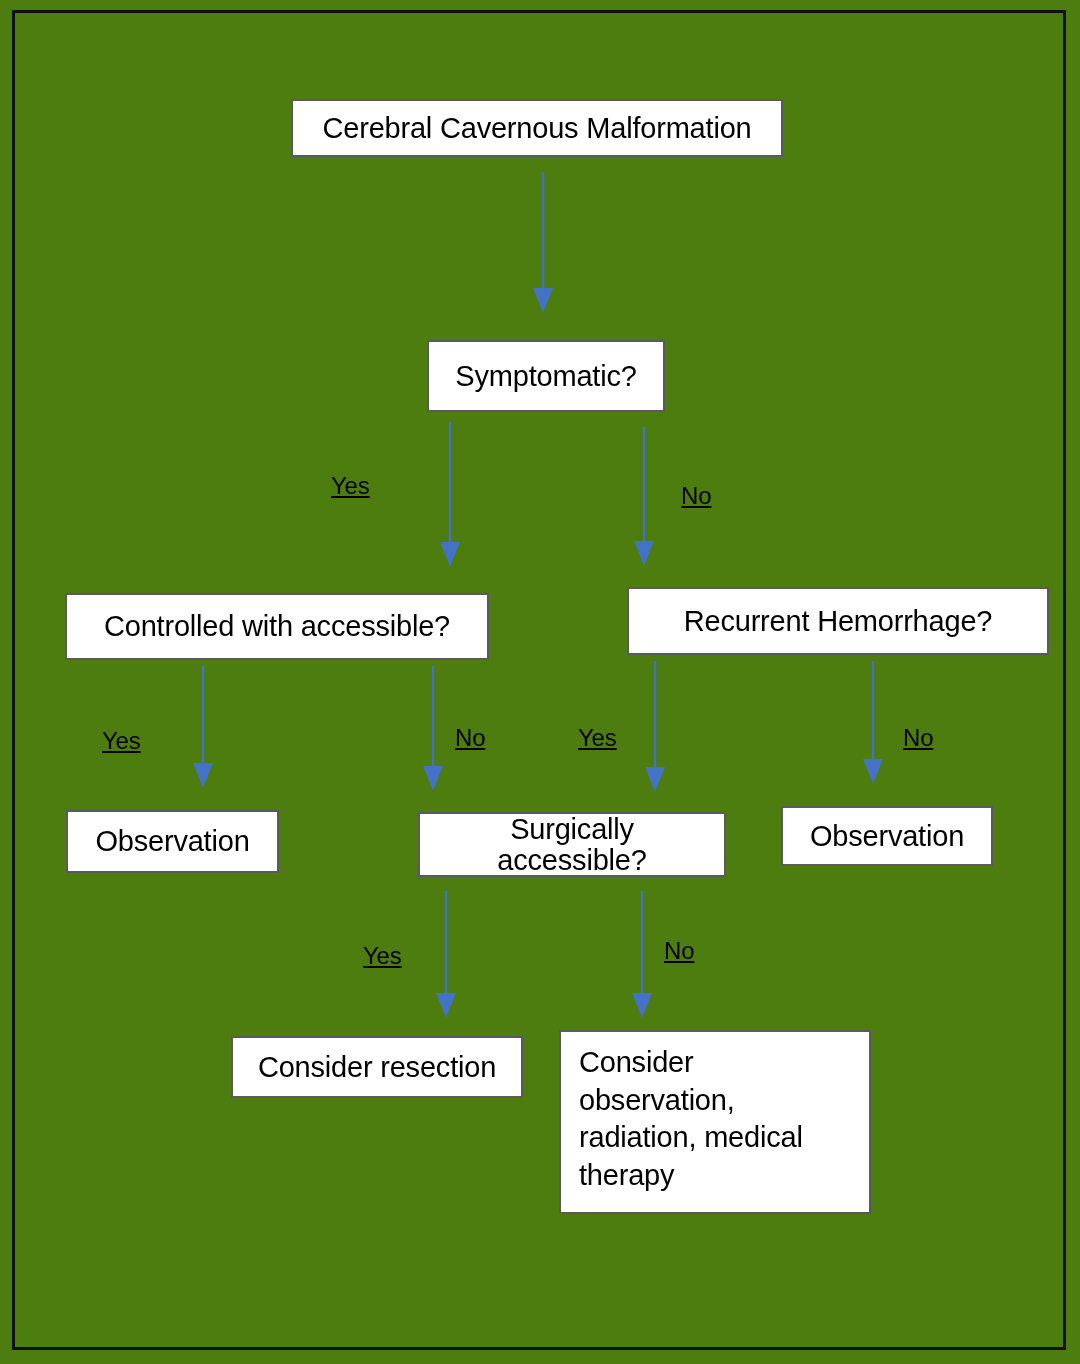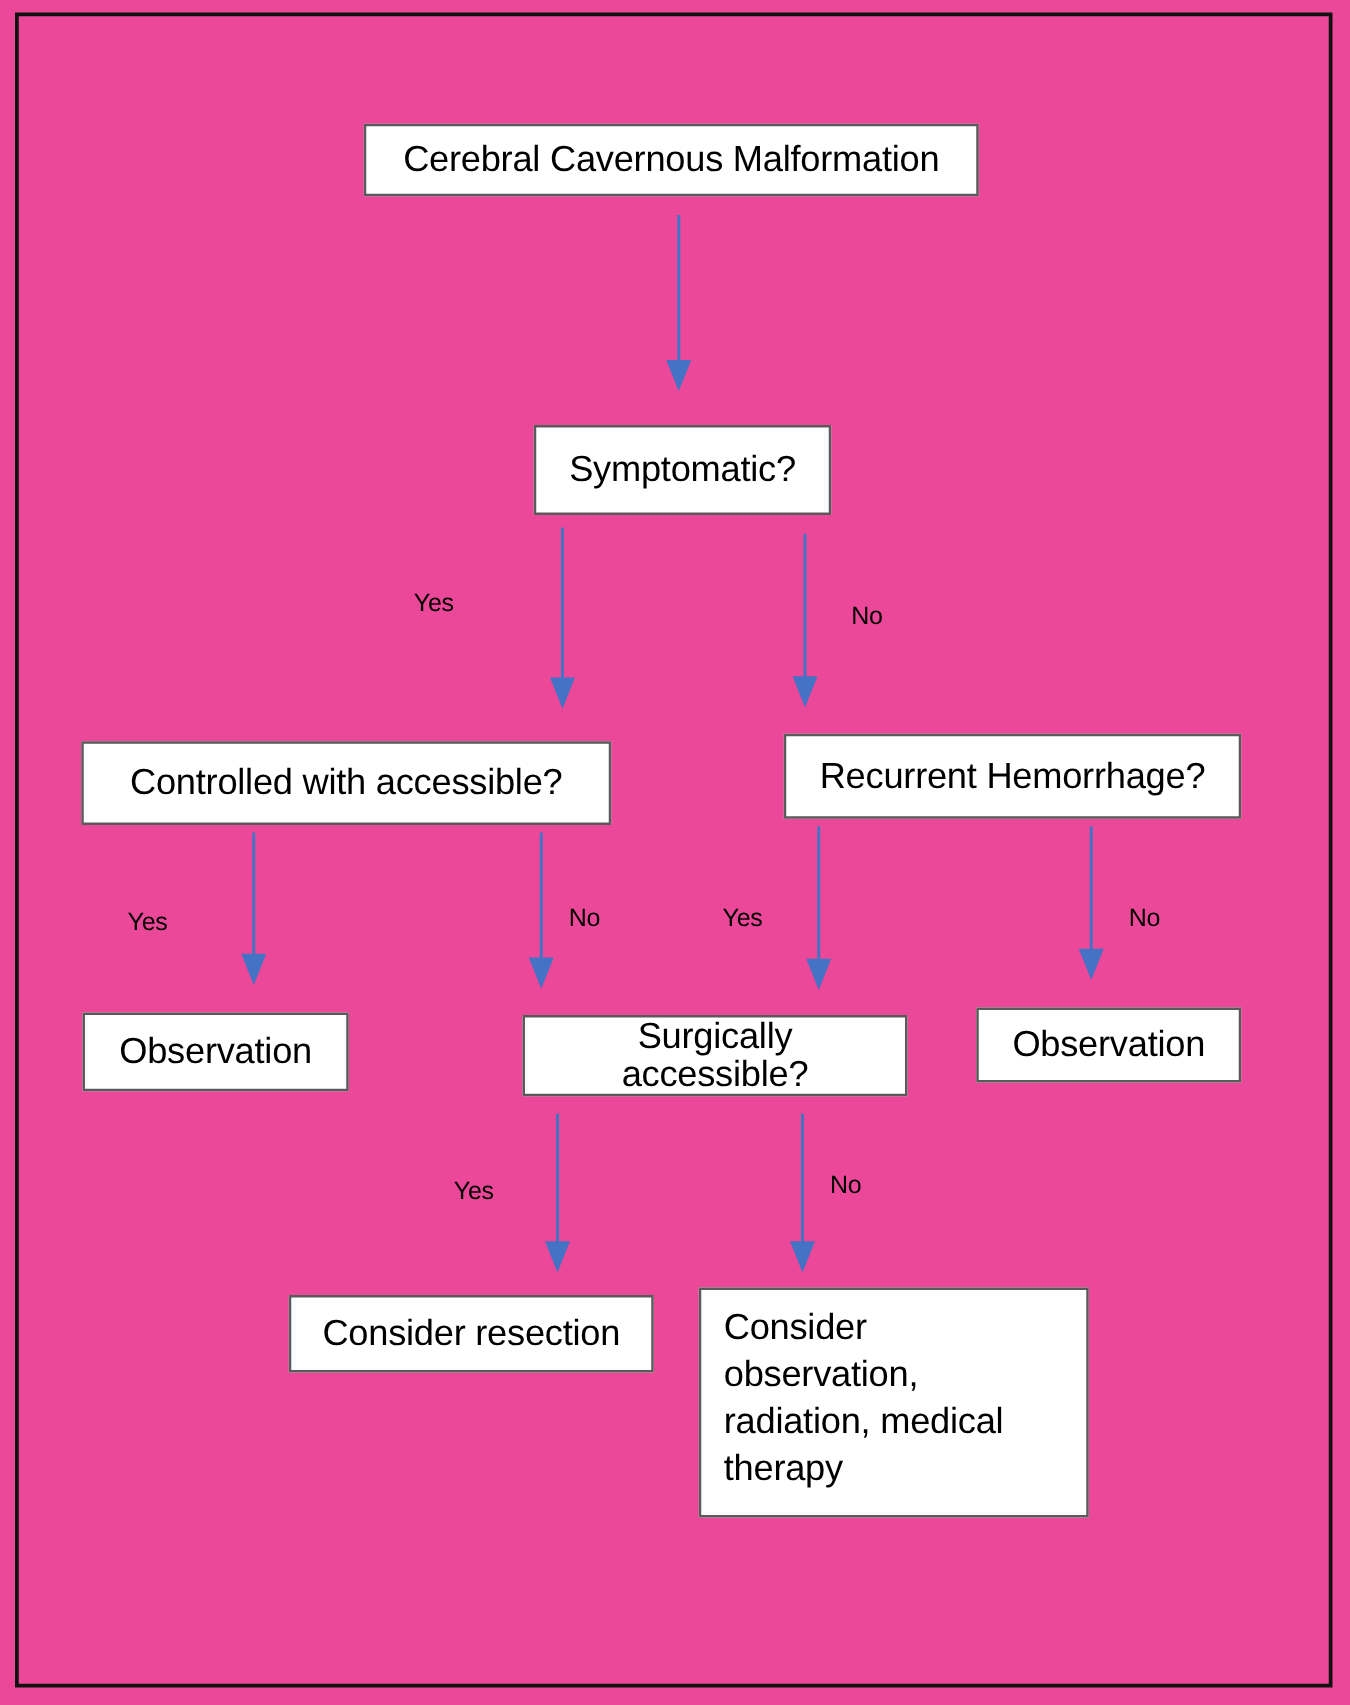--- a/index.html
+++ b/index.html
@@ -8,21 +8,21 @@
     padding: 0;
     background: #ffffff;
   }
   body {
     font-family: "Liberation Sans", sans-serif;
   }
   #canvas {
     position: relative;
     width: 1080px;
     height: 1364px;
-    background: #ec4899;
+    background: #4d7c0f;
     overflow: hidden;
   }
   
   #page-frame {
     position: absolute;
     left: 12px;
     top: 10px;
     width: 1054px;
     height: 1340px;
     border: 3px solid #111111;
@@ -54,24 +54,25 @@
     padding: 12px 0 0 18px;
     line-height: 1.3;
   }
   .node .pad {
     padding: 0 16px;
   }
   
   .edge-label {
     position: absolute;
     font-family: "Liberation Sans", sans-serif;
-    font-size: 20px;
+    font-size: 24px;
     color: #000000;
     letter-spacing: -0.2px;
     white-space: nowrap;
+    text-decoration: underline;
   }
   
   .arrow {
     position: absolute;
   }
   .arrow svg {
     display: block;
     overflow: visible;
   }
 </style>
@@ -87,21 +88,21 @@
   </div>
 
   <div class="node center" style="left:427px; top:340px; width:238px; height:72px;">
     <span class="pad">Symptomatic?</span>
   </div>
 
   <div class="node center" style="left:65px; top:593px; width:424px; height:67px;">
     <span class="pad">Controlled with accessible?</span>
   </div>
 
-  <div class="node center" style="left:627px; top:587px; width:366px; height:68px;">
+  <div class="node center" style="left:627px; top:587px; width:422px; height:68px;">
     <span class="pad">Recurrent Hemorrhage?</span>
   </div>
 
   <div class="node center" style="left:66px; top:810px; width:213px; height:63px;">
     <span class="pad">Observation</span>
   </div>
 
   <div class="node center" style="left:375px; top:812px; width:308px; height:65px;margin-left:43px;">
     <span class="pad">Surgically accessible?</span>
   </div>

